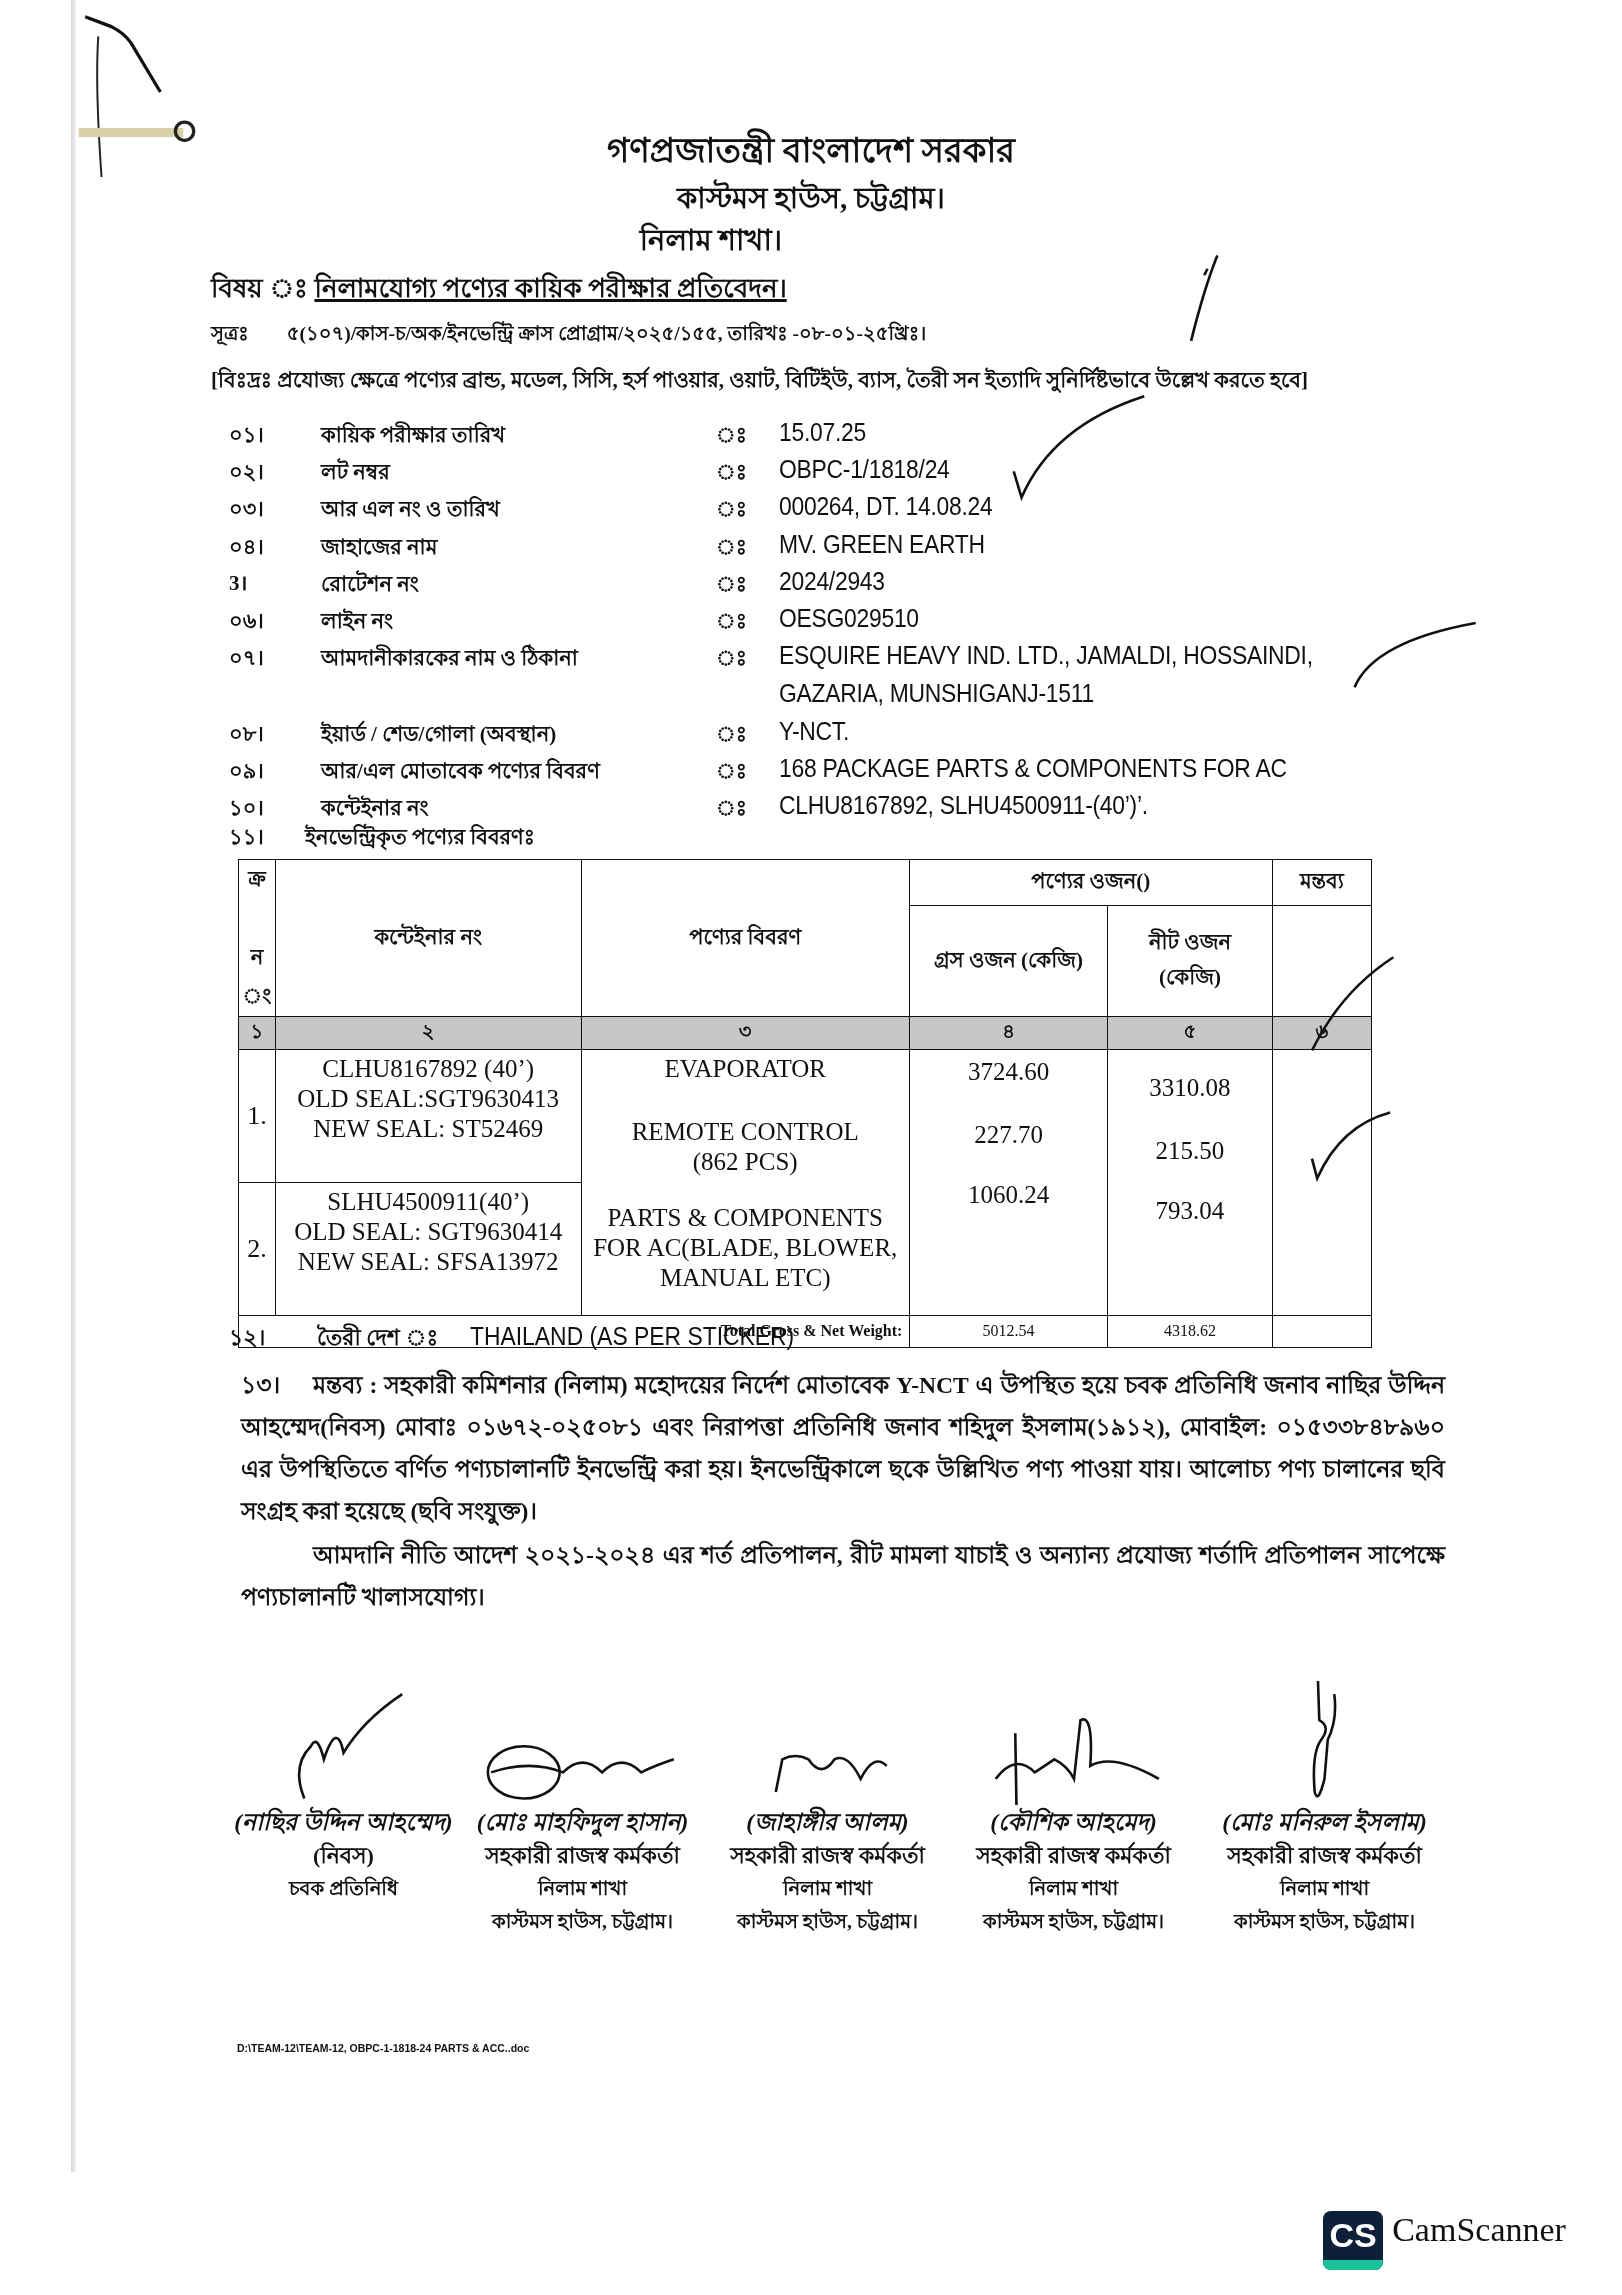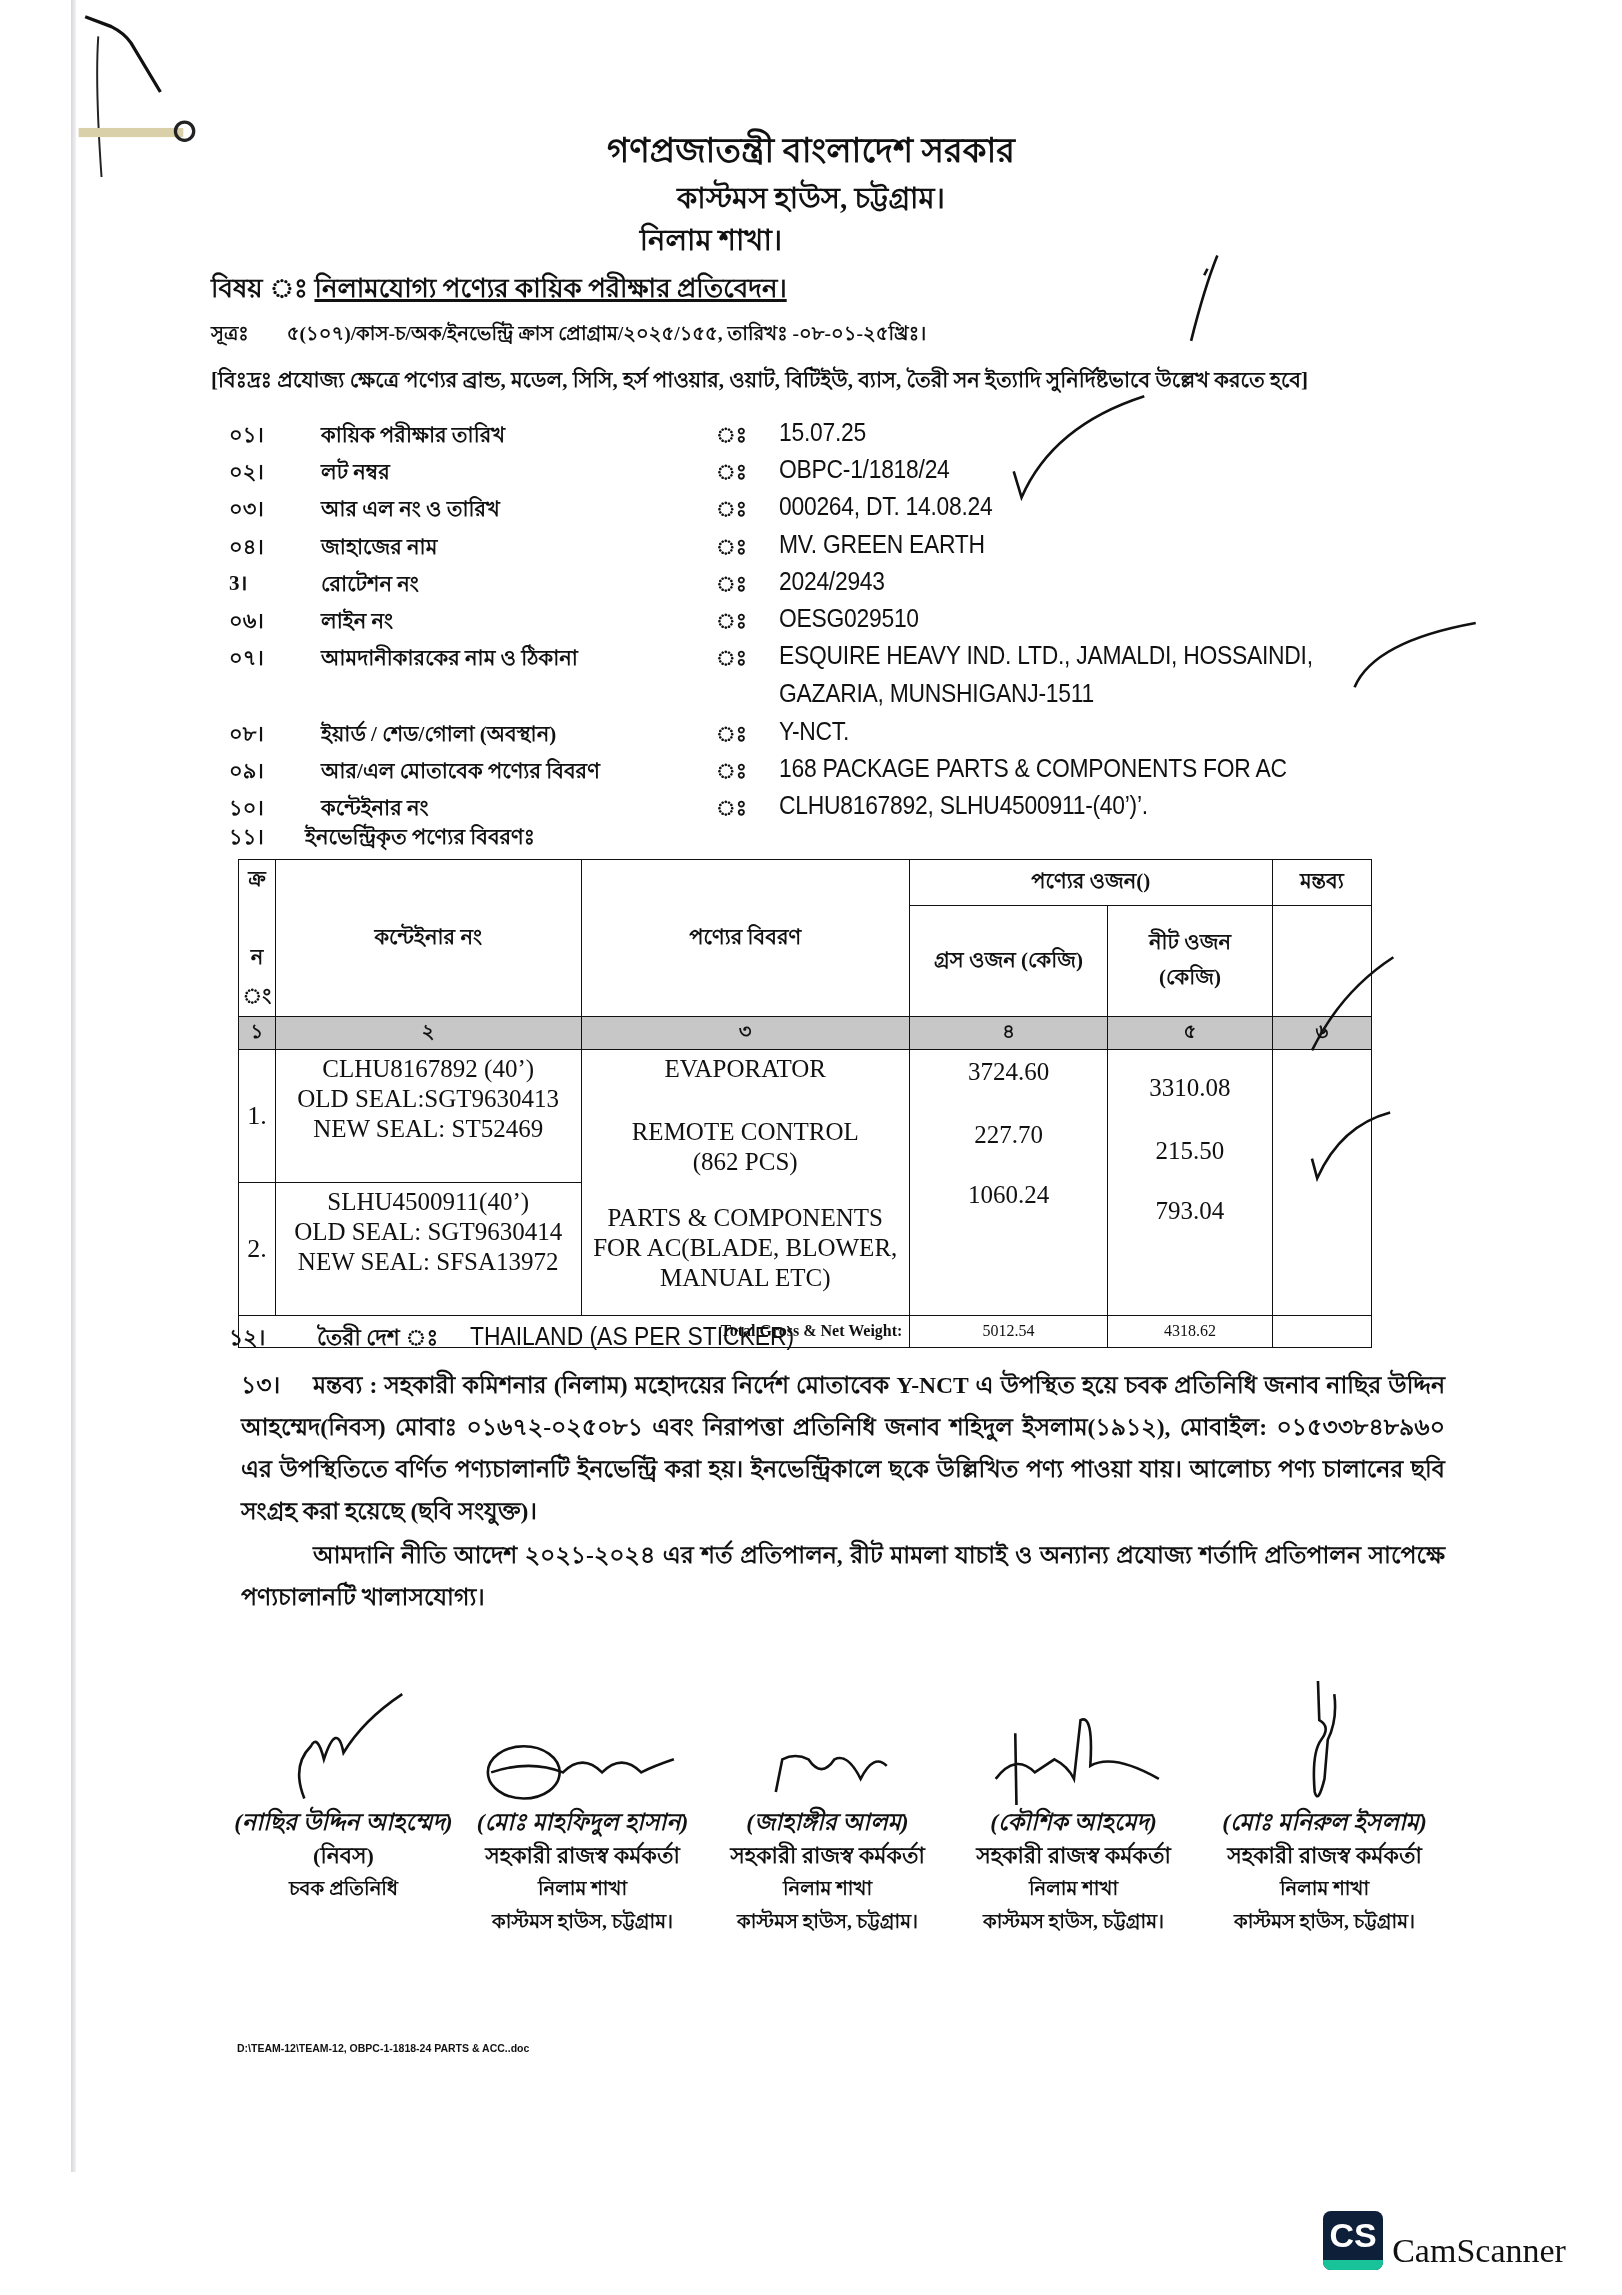--- a/index.html
+++ b/index.html
@@ -64,21 +64,21 @@
   .p14 { top: 1534px; text-indent: 72px; }
 
   .sig { position: absolute; top: 1681px; width: 249px; text-align: center; font-weight: bold; }
   .sig svg { display: block; margin: 0 auto; }
   .sig .name { font-size: 23.6px; line-height: 34px; font-style: italic; }
   .sig .t2 { font-size: 22px; line-height: 33px; }
   .sig .t3 { font-size: 19.6px; line-height: 33px; }
   .sig .t4 { font-size: 19.6px; line-height: 33px; }
 
   .footer-path { left: 237px; top: 2042px; font-family: "Liberation Sans", sans-serif; font-weight: bold; font-size: 10.5px; }
-  .cs { position: absolute; left: 1323px; top: 2211px; display: flex; align-items: flex-end; }
+  .cs { position: absolute; left: 1323px; top: 2211px; display: flex; align-items: flex-start; }
   .cs-logo { width: 60px; height: 59px; border-radius: 7.9px; background: #0e1f3a; position: relative; overflow: hidden; color: #fff; font-family: "Liberation Sans", sans-serif; font-weight: bold; font-size: 34px; text-align: center; line-height: 48px; }
   .cs-logo::after { content: ""; position: absolute; left: 0; right: 0; bottom: 0; height: 10.5px; background: #19c39a; }
   .cs-text { margin-left: 9.2px; font-size: 34px; font-family: "Liberation Serif", serif; color: #111; }
   .tick { position: absolute; }
 </style>
 </head>
 <body>
 
 <div class="scan-edge"></div>
 

